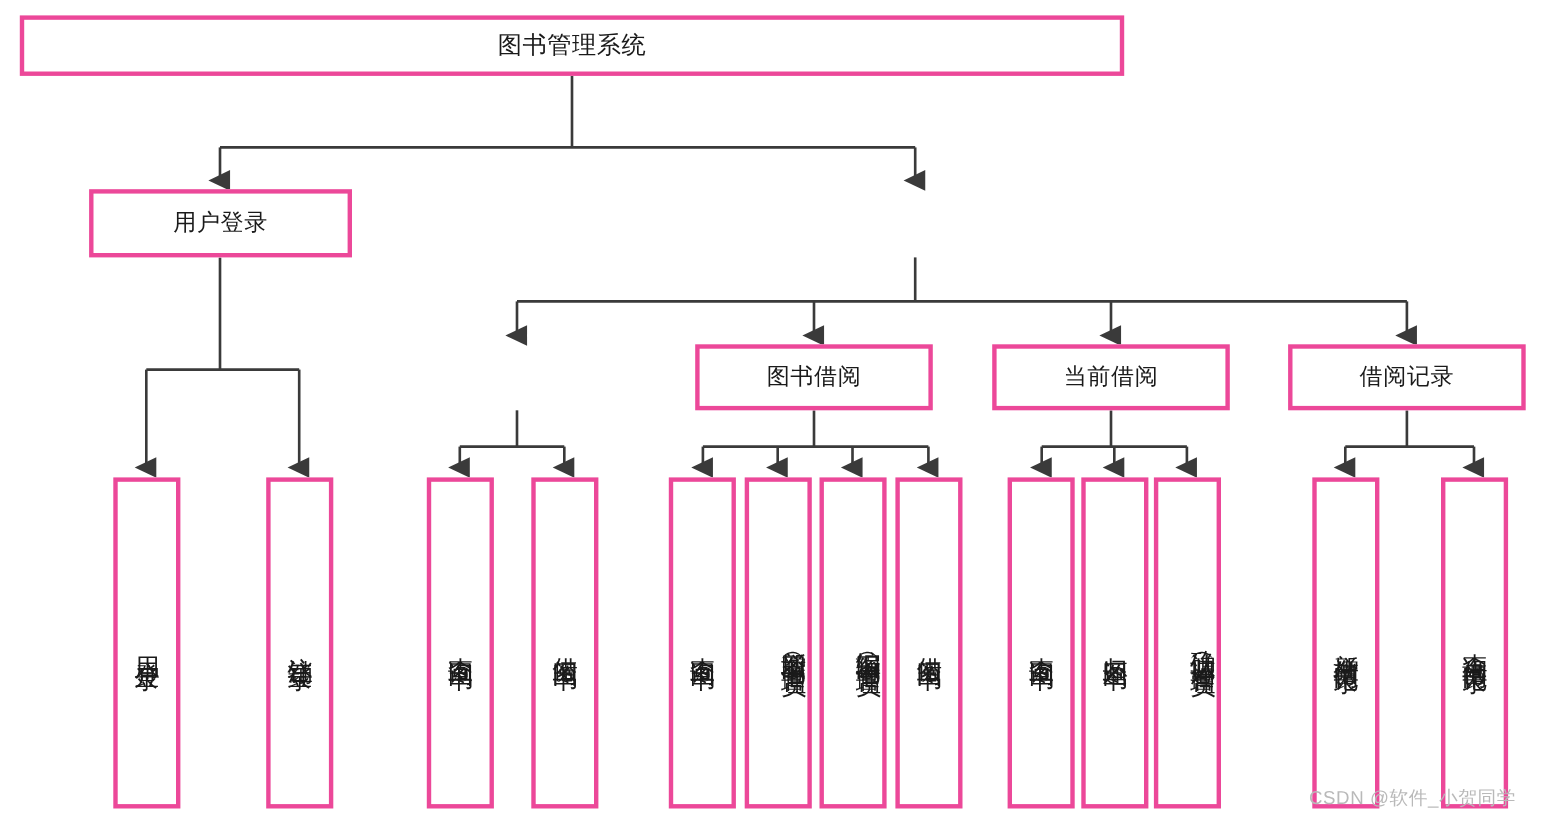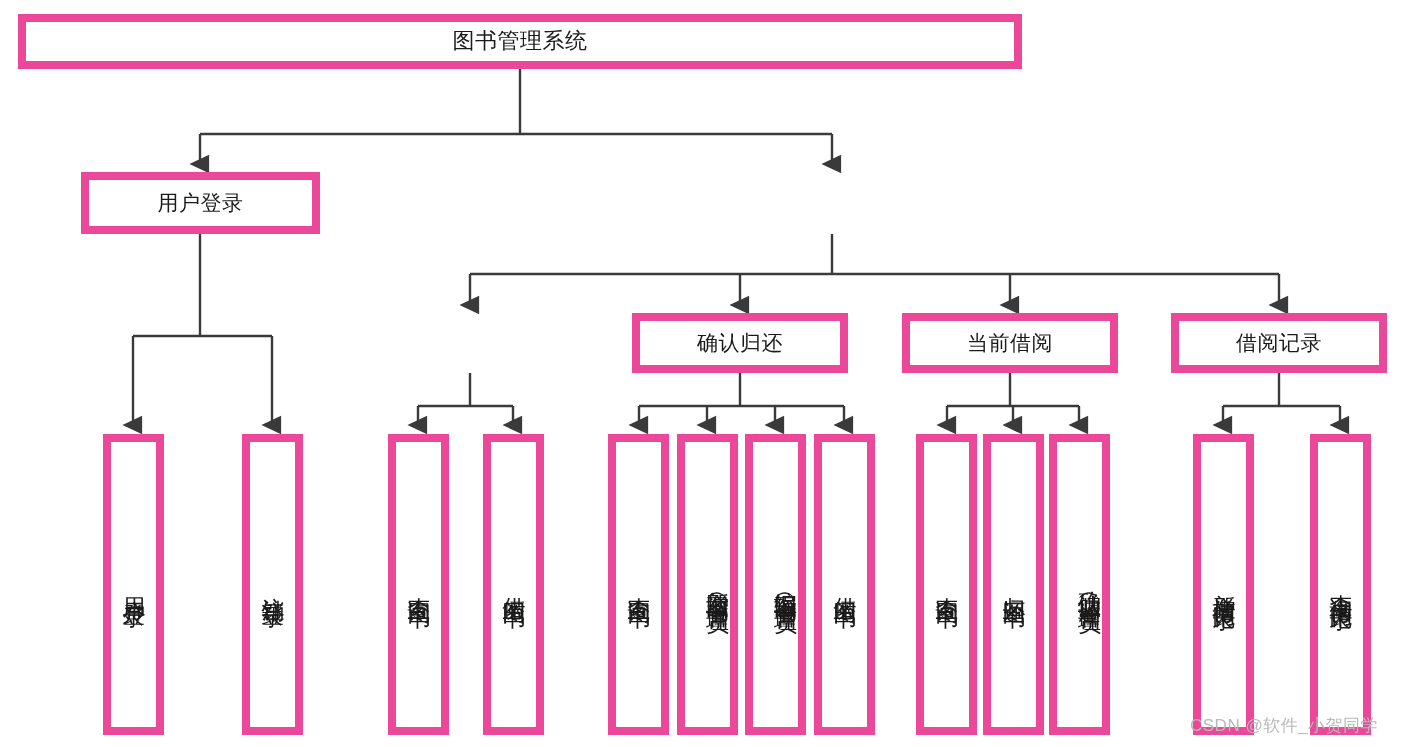--- a/index.html
+++ b/index.html
@@ -20,21 +20,21 @@
   #wires {
     position: absolute;
     left: 0;
     top: 0;
     width: 1405px;
     height: 747px;
   }
   .node {
     position: absolute;
     box-sizing: border-box;
-    border: 8px solid #ec4899;
+    border: 4px solid #ec4899;
     background: #ffffff;
     color: #1a1a1a;
   }
   .node .label {
     position: absolute;
     left: 0;
     top: 0;
     width: 100%;
     height: 100%;
     display: flex;
@@ -130,21 +130,21 @@
 
   <div class="node horiz root" style="left:18px; top:14px; width:1004px; height:55px;">
     <span class="label">图书管理系统</span>
   </div>
 
   <div class="node horiz" style="left:81px; top:172px; width:239px; height:62px;">
     <span class="label">用户登录</span>
   </div>
 
   <div class="node horiz" style="left:632px; top:313px; width:216px; height:60px;">
-    <span class="label">确认归还</span>
+    <span class="label">图书借阅</span>
   </div>
   <div class="node horiz" style="left:1171px; top:313px; width:216px; height:60px;">
     <span class="label">借阅记录</span>
   </div>
   <div class="node horiz" style="left:902px; top:313px; width:216px; height:60px;">
     <span class="label">当前借阅</span>
   </div>
 
   <div class="node vert center" style="left:103px; top:434px; width:61px; height:301px;">
     <span class="label">用户登录</span>

